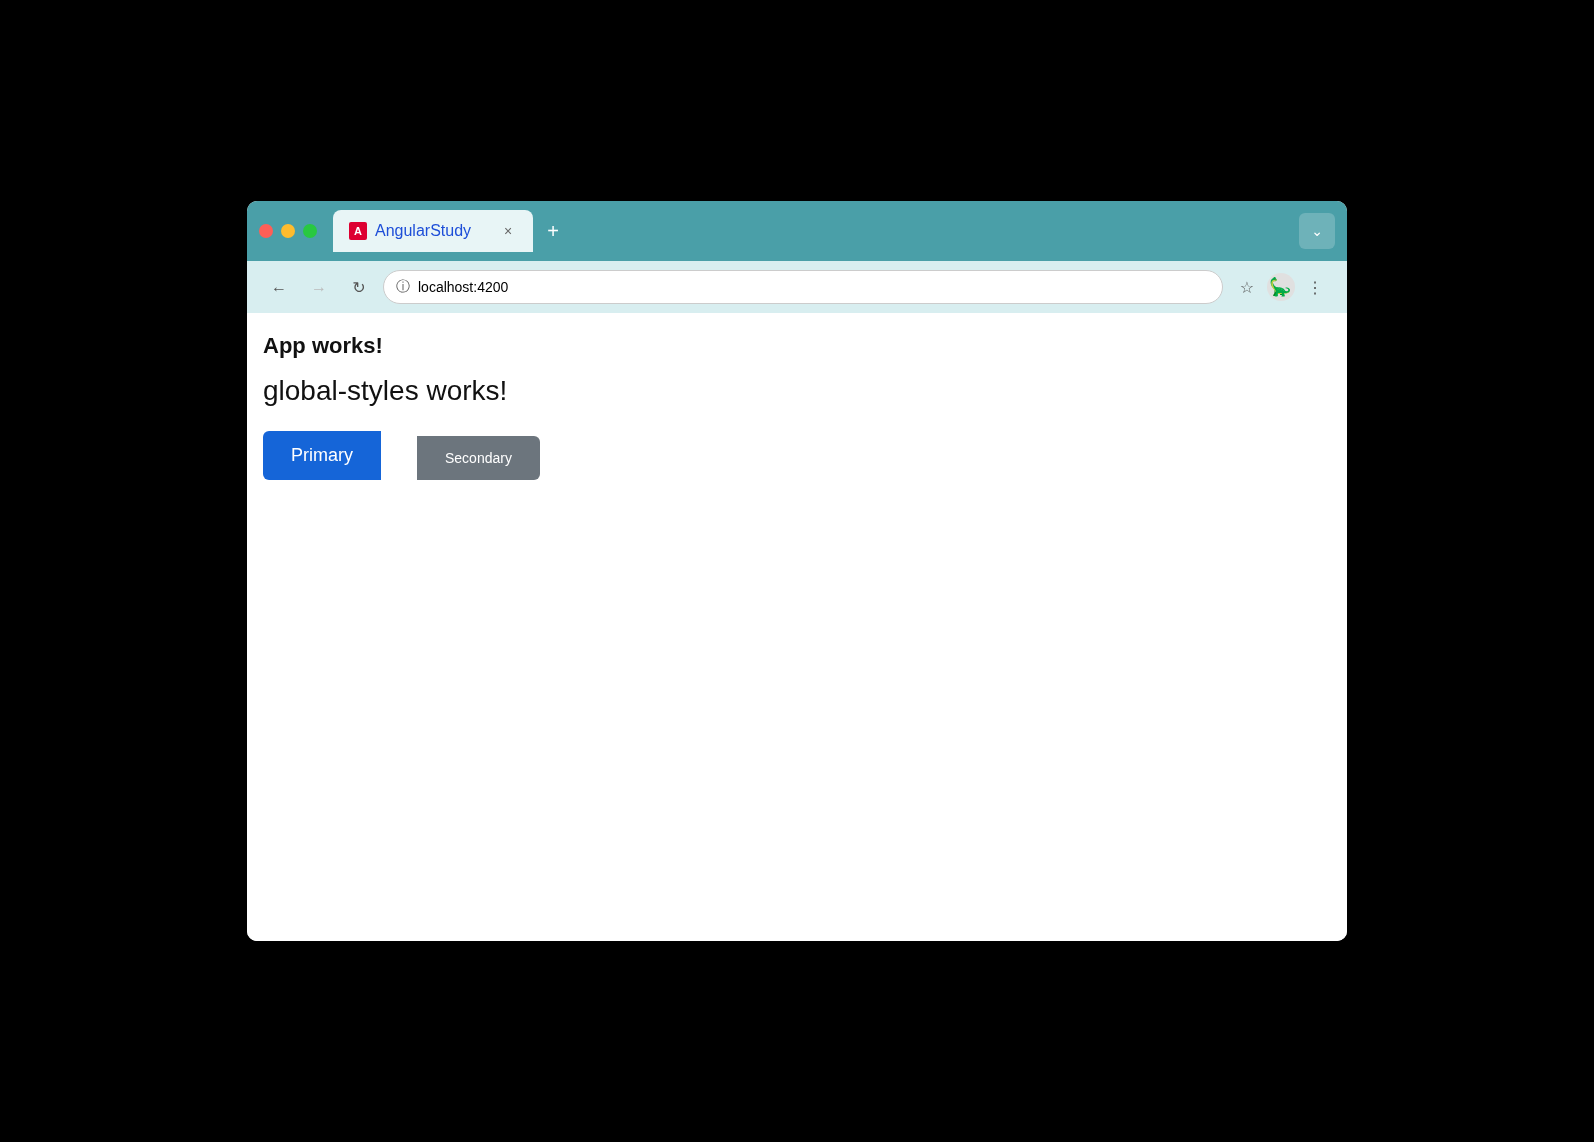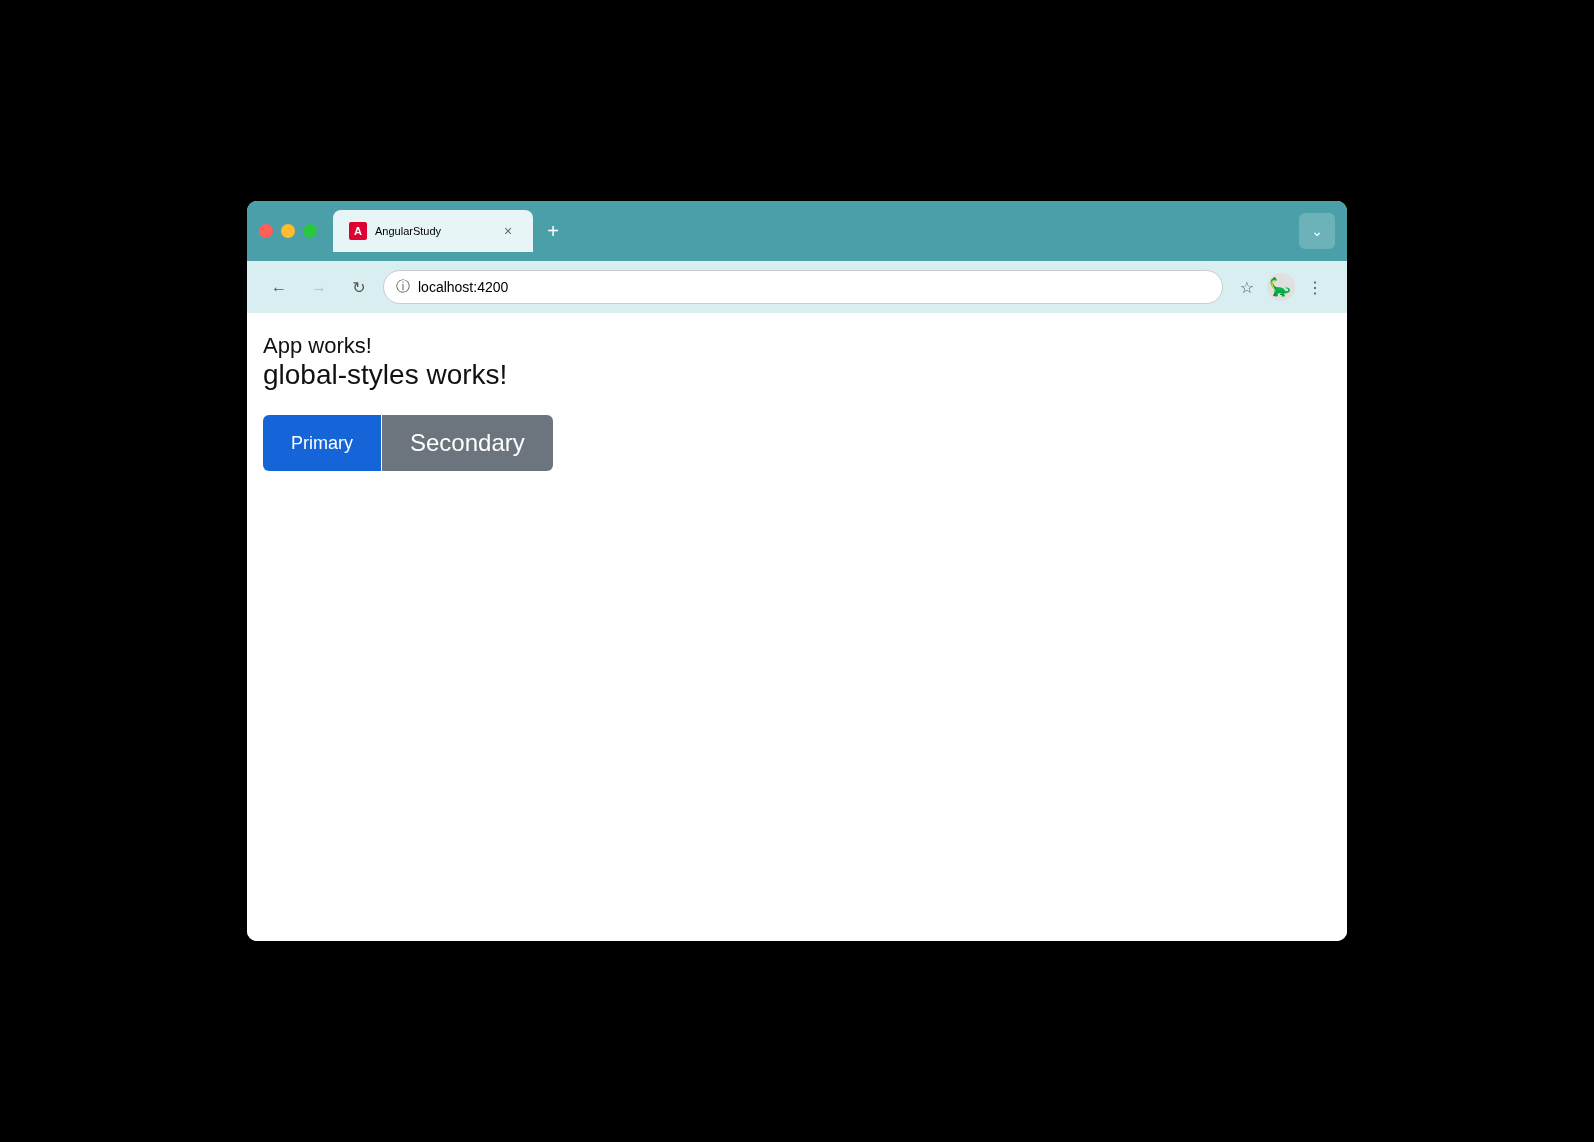--- a/index.html
+++ b/index.html
@@ -80,22 +80,22 @@
       display: flex;
       align-items: center;
       justify-content: center;
       color: white;
       font-size: 11px;
       font-weight: bold;
       flex-shrink: 0;
     }
 
     .tab-title {
-      font-size: 11px;
-      color: #000000;
+      font-size: 16px;
+      color: #1d4ed8;
       flex: 1;
     }
 
     .tab-close {
       width: 18px;
       height: 18px;
       display: flex;
       align-items: center;
       justify-content: center;
       border-radius: 50%;
@@ -213,57 +213,59 @@
     
     .page-content {
       flex: 1;
       background: #fff;
       padding: 20px 16px;
       overflow: auto;
     }
 
     .app-works {
       font-size: 22px;
-      font-weight: 400;
+      font-weight: 700;
       color: #111;
-      margin-bottom: 0;
+      margin-bottom: 16px;
     }
 
     .global-styles-works {
       font-size: 28px;
       font-weight: 400;
       color: #111;
       margin-bottom: 24px;
     }
 
     .button-group {
       display: flex;
-      gap: 1px;
+      gap: 16px;
+      align-items: flex-end;
     }
 
     .btn-primary {
       background: #1565d8;
       color: #fff;
       border: none;
       padding: 14px 28px;
       font-size: 18px;
       font-weight: 500;
       border-radius: 6px 0 0 6px;
       cursor: pointer;
     }
 
     .btn-secondary {
       background: #6c757d;
       color: #fff;
       border: none;
       padding: 14px 28px;
-      font-size: 24px;
+      font-size: 14px;
       font-weight: 500;
       border-radius: 0 6px 6px 0;
       cursor: pointer;
+      margin-left: 20px;
     }
   </style>
 </head>
 <body>
 
 <div class="browser-window">
 
   <div class="title-bar">
     <div class="traffic-lights">
       <div class="traffic-light close"></div>

